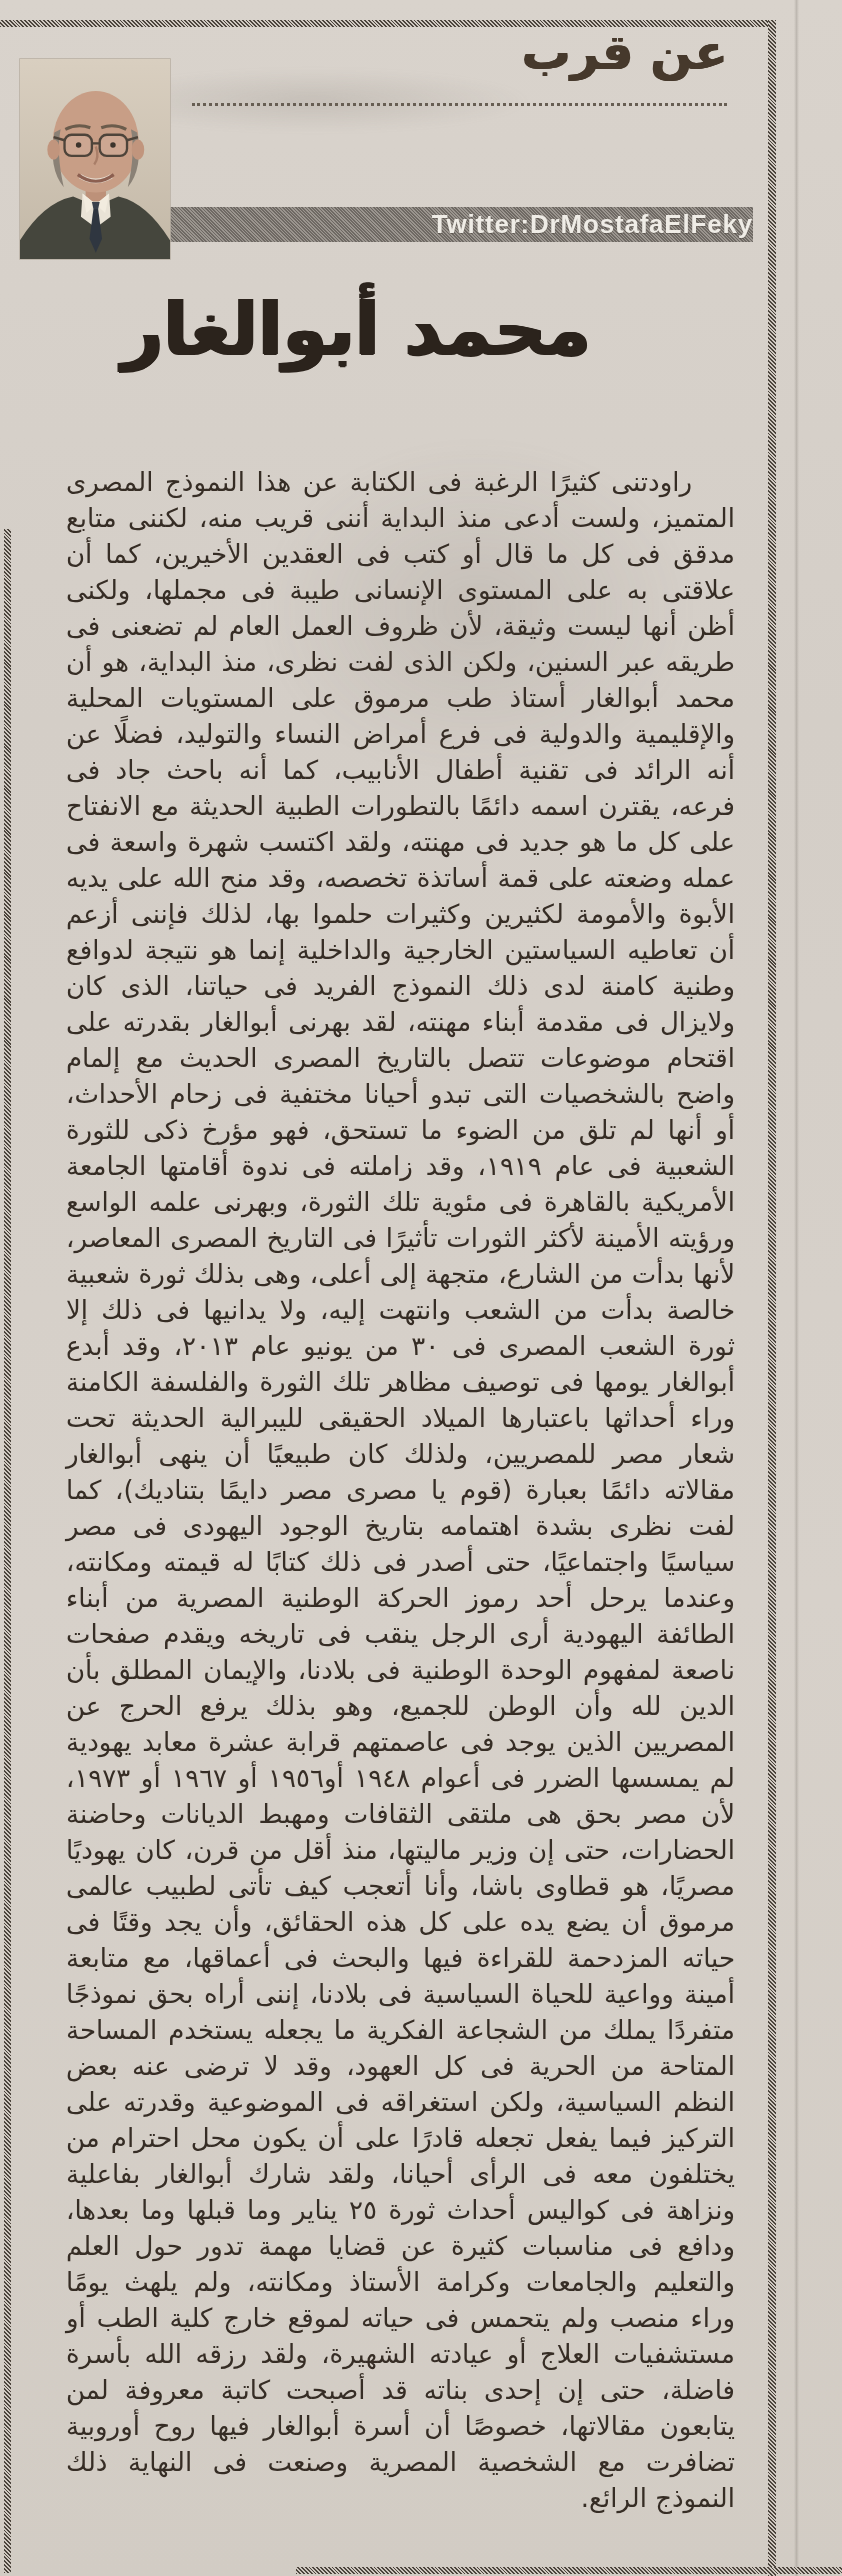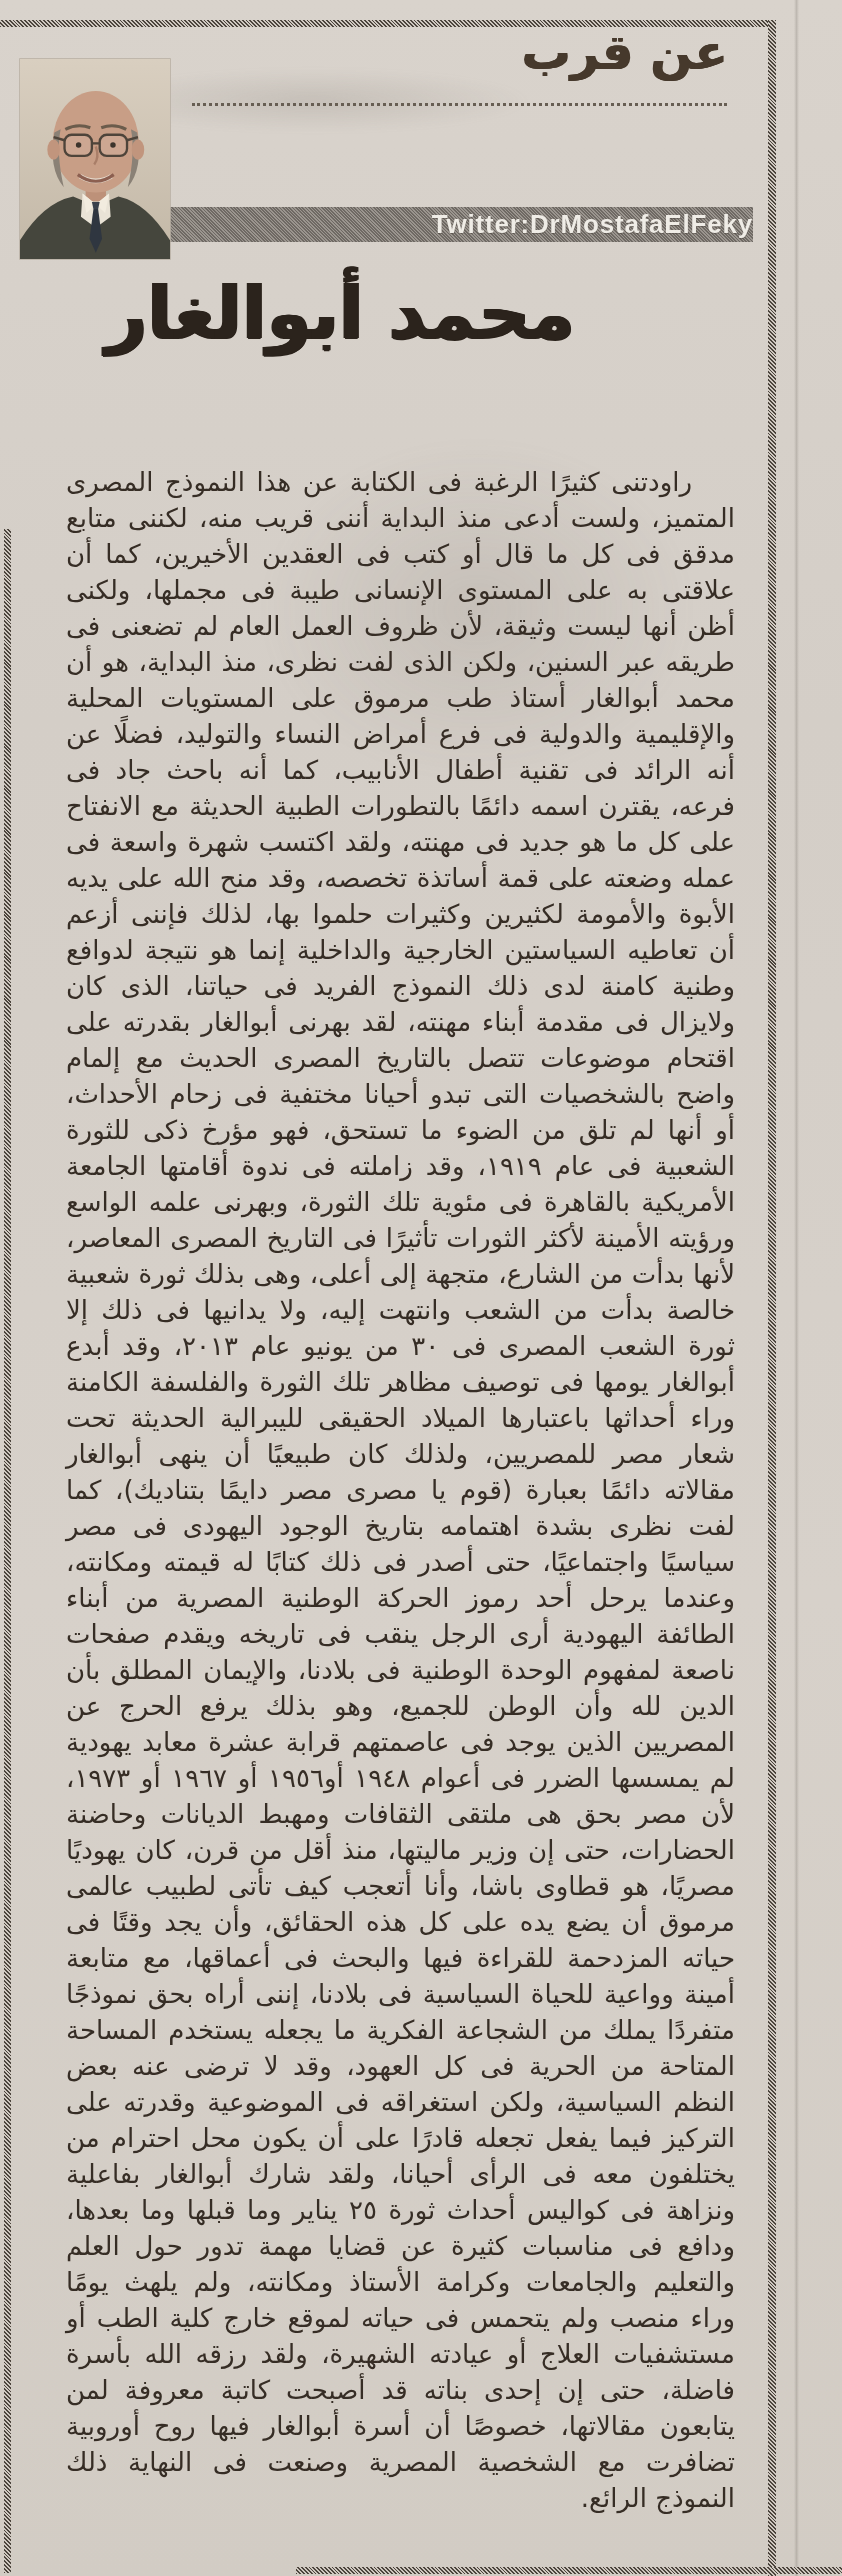--- a/index.html
+++ b/index.html
@@ -35,21 +35,21 @@
     background-color:var(--band_gray,#8c8680);
     background-image:repeating-linear-gradient(45deg,rgba(42,38,33,.30) 0 1.2px,rgba(224,219,211,.18) 1.2px 2.3px);
     display:flex; align-items:center;
   }
   .twitter-band .handle {
     direction:ltr; font-family:"Liberation Sans",sans-serif; font-weight:bold;
     font-size:26px; color:var(--band_text,#efece6); padding-left:9.4px; letter-spacing:0.8px;
     text-shadow:0 0.8px 0.8px rgba(70,65,58,.45);
   }
   .article-title {
-    position:absolute; top:272px; left:160px; width:415px; margin:0;
+    position:absolute; top:272px; left:160px; width:415px; margin:16px;
     text-align:center; white-space:nowrap;
     font-size:72px; font-weight:bold; color:var(--headline_ink,#2b231c); line-height:1.15;
     text-shadow:1.3px 0 currentColor,-1.3px 0 currentColor,0 0.9px currentColor;
   }
   .article-body {
     position:absolute; top:452px; right:95px; width:693px;
     direction:rtl; text-align:justify; text-justify:inter-word;
     font-size:26px; line-height:36px; color:var(--ink,#362d25);
   }
   .article-body p { margin:12px; text-indent:43px; }

